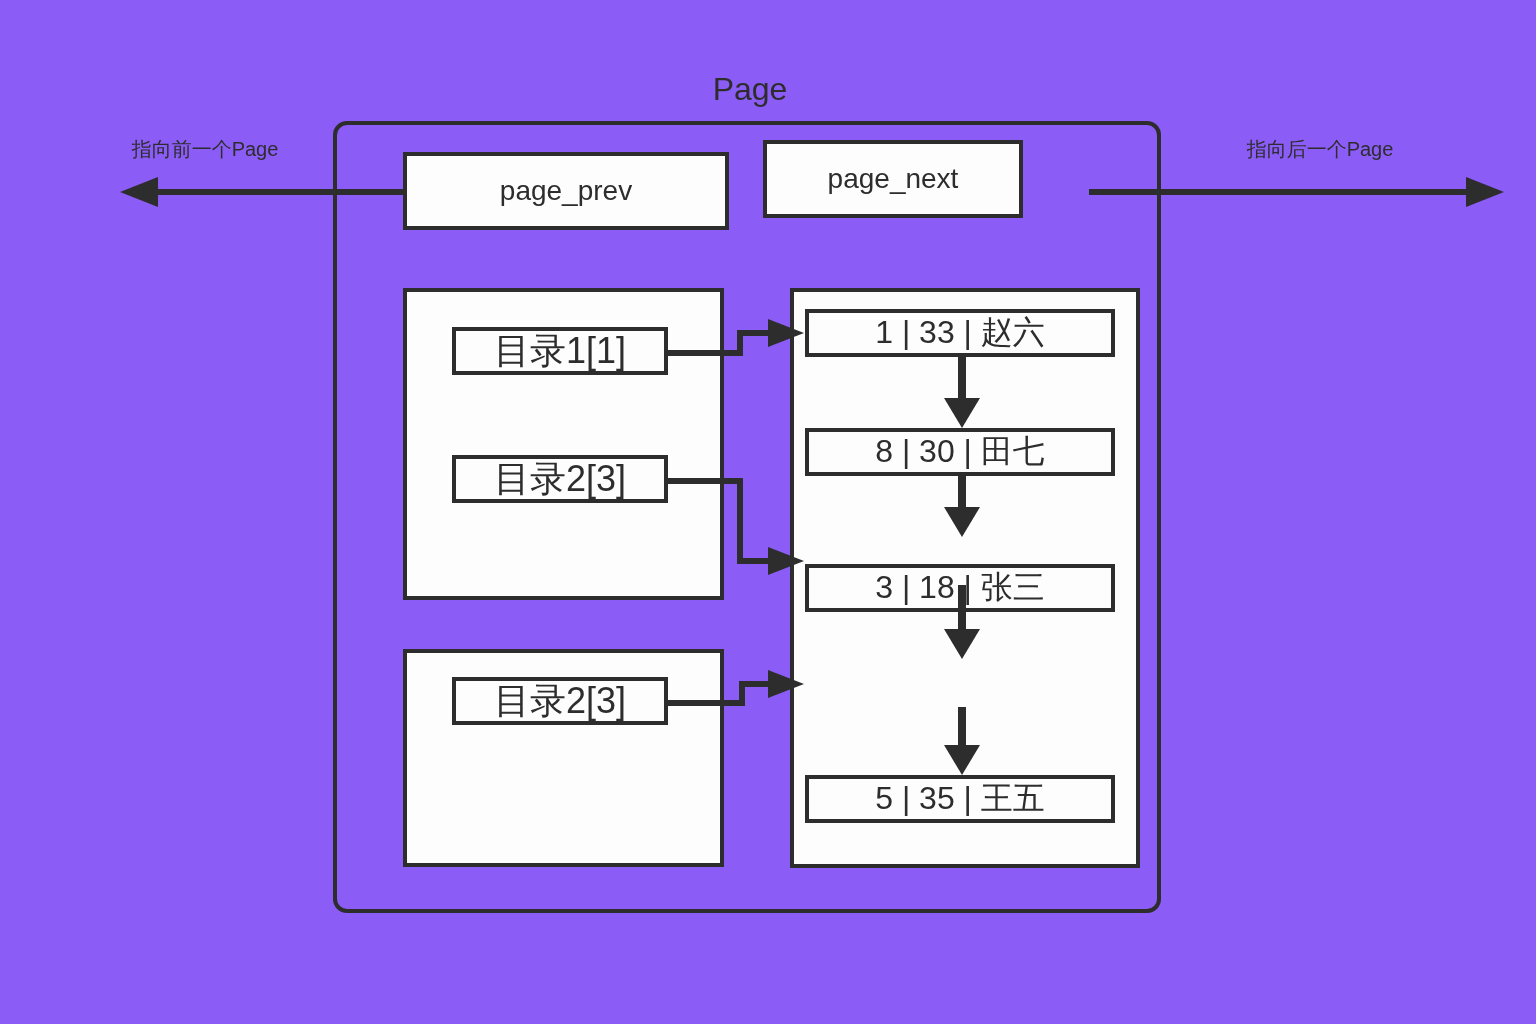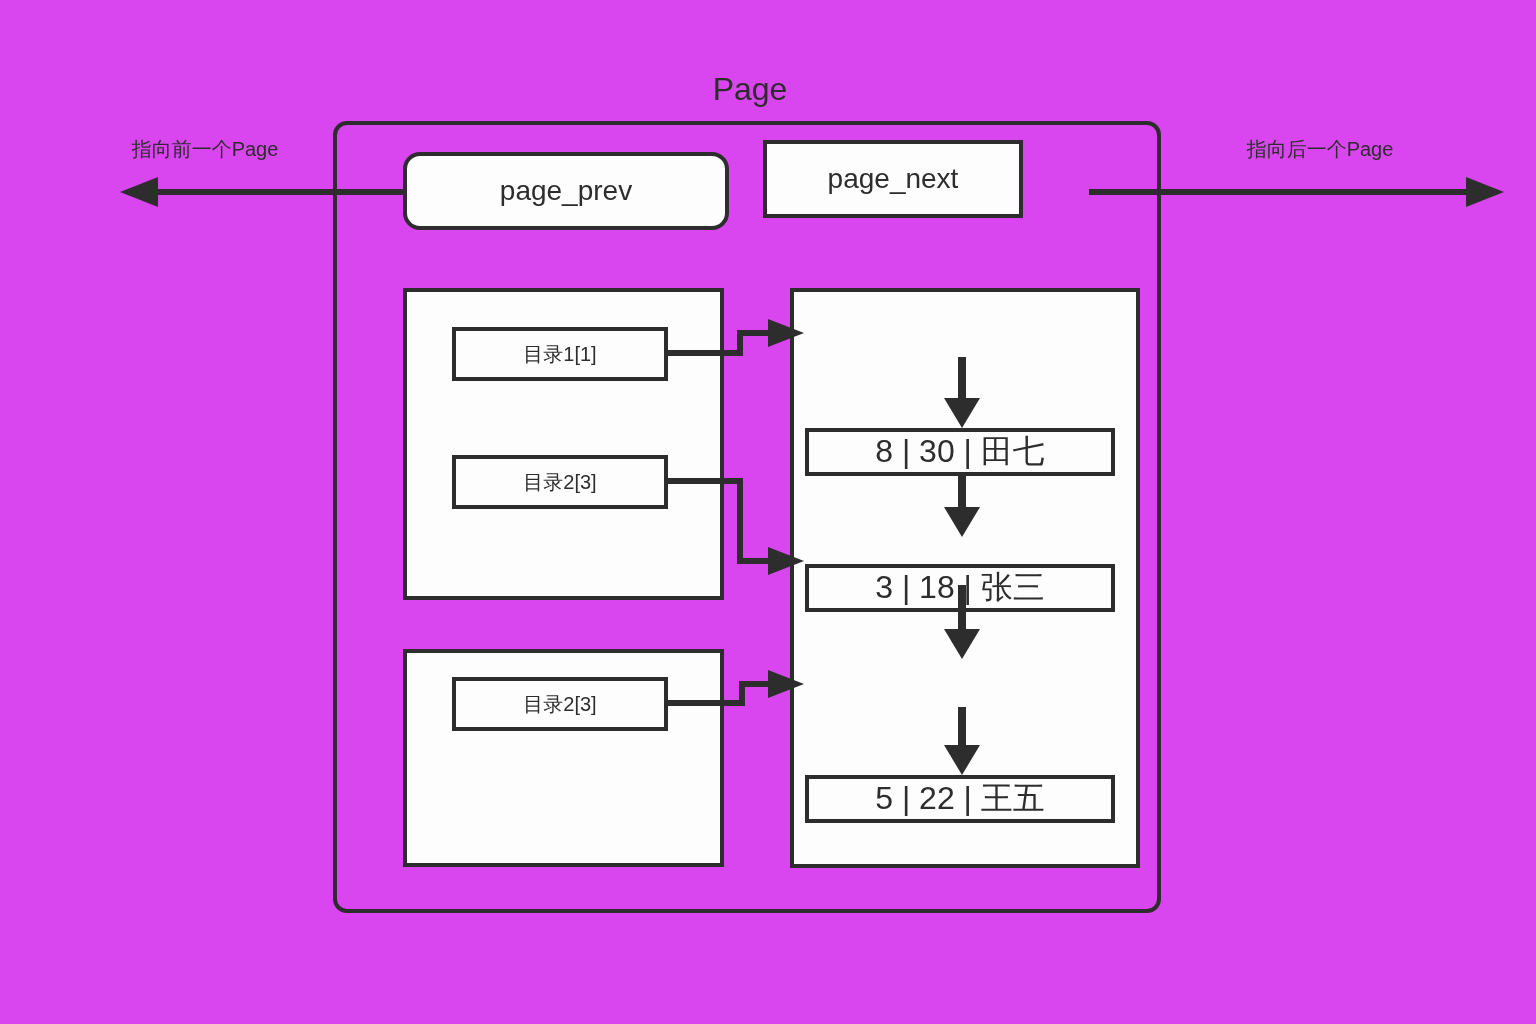--- a/index.html
+++ b/index.html
@@ -6,40 +6,40 @@
     margin: 0;
     padding: 0;
     background: #fcfcfc;
     font-family: "Liberation Sans", "DejaVu Sans", sans-serif;
     color: #2d2d2d;
   }
   .canvas {
     position: relative;
     width: 1536px;
     height: 1024px;
-    background: #d946ef;
+    background: #8b5cf6;
     overflow: hidden;
   }
   .abs { position: absolute; box-sizing: border-box; }
 
   .title {
     left: 640px; top: 68px; width: 220px; height: 42px;
     font-size: 32px; text-align: center; line-height: 42px;
   }
   .outer-box {
     left: 333px; top: 121px; width: 828px; height: 792px;
     border: 4px solid #2d2d2d; border-radius: 14px;
     background: transparent;
   }
   .slot-box {
     border: 4px solid #2d2d2d; background: #fdfdfd;
     display: flex; align-items: center; justify-content: center;
     font-size: 28px;
   }
-  .page-prev { left: 403px; top: 152px; width: 326px; height: 78px; border-radius: 17px; }
+  .page-prev { left: 403px; top: 152px; width: 326px; height: 78px; }
   .page-next { left: 763px; top: 140px; width: 260px; height: 78px; }
 
   .pointer-label {
     top: 128px; height: 42px; font-size: 20px; line-height: 42px;
   }
   .pointer-label.prev { left: 90px;  width: 230px; text-align: center; }
   .pointer-label.next { left: 1200px; width: 240px; text-align: center; }
 
   .records-label {
     left: 860px; top: 248px; width: 215px; height: 36px;
@@ -47,24 +47,24 @@
   }
 
   .group-box {
     border: 4px solid #2d2d2d; background: #fdfdfd;
   }
   .dir-group-1 { left: 403px; top: 288px; width: 321px; height: 312px; }
   .dir-group-2 { left: 403px; top: 649px; width: 321px; height: 218px; }
   .records-container { left: 790px; top: 288px; width: 350px; height: 580px; }
 
   .dir-entry {
-    left: 452px; width: 216px; height: 54px;
+    left: 452px; width: 216px; height: 48px;
     border: 4px solid #2d2d2d; background: #fdfdfd;
     display: flex; align-items: center; justify-content: center;
-    font-size: 20px; z-index: 3;
+    font-size: 36px; z-index: 3;
   }
   .dir-entry.e1 { top: 327px; }
   .dir-entry.e2 { top: 455px; }
   .dir-entry.e3 { top: 677px; }
 
   .record-row {
     left: 805px; width: 310px; height: 48px;
     border: 4px solid #2d2d2d; background: #fdfdfd;
     display: flex; align-items: center; justify-content: center;
     font-size: 32px; z-index: 3; white-space: pre;
@@ -97,23 +97,24 @@
 
 
   <div class="abs group-box dir-group-1"></div>
   <div class="abs group-box dir-group-2"></div>
   <div class="abs group-box records-container"></div>
 
   <div class="abs dir-entry e1">目录1[1]</div>
   <div class="abs dir-entry e2">目录2[3]</div>
   <div class="abs dir-entry e3">目录2[3]</div>
 
+  <div class="abs record-row r1">1 | 33 | 赵六</div>
   <div class="abs record-row r2">8 | 30 | 田七</div>
   <div class="abs record-row r3">3 | 18 | 张三</div>
-  <div class="abs record-row r5">5 | 22 | 王五</div>
+  <div class="abs record-row r5">5 | 35 | 王五</div>
 
   <svg class="arrow-layer" viewBox="0 0 1536 1024" xmlns="http://www.w3.org/2000/svg">
     <g stroke="#2d2d2d" fill="#2d2d2d">
 
       <g>
         <line x1="405" y1="192" x2="152" y2="192" stroke-width="6" fill="none"></line>
         <polygon points="120,192 158,177 158,207" stroke="none"></polygon>
       </g>
 
       <g>

